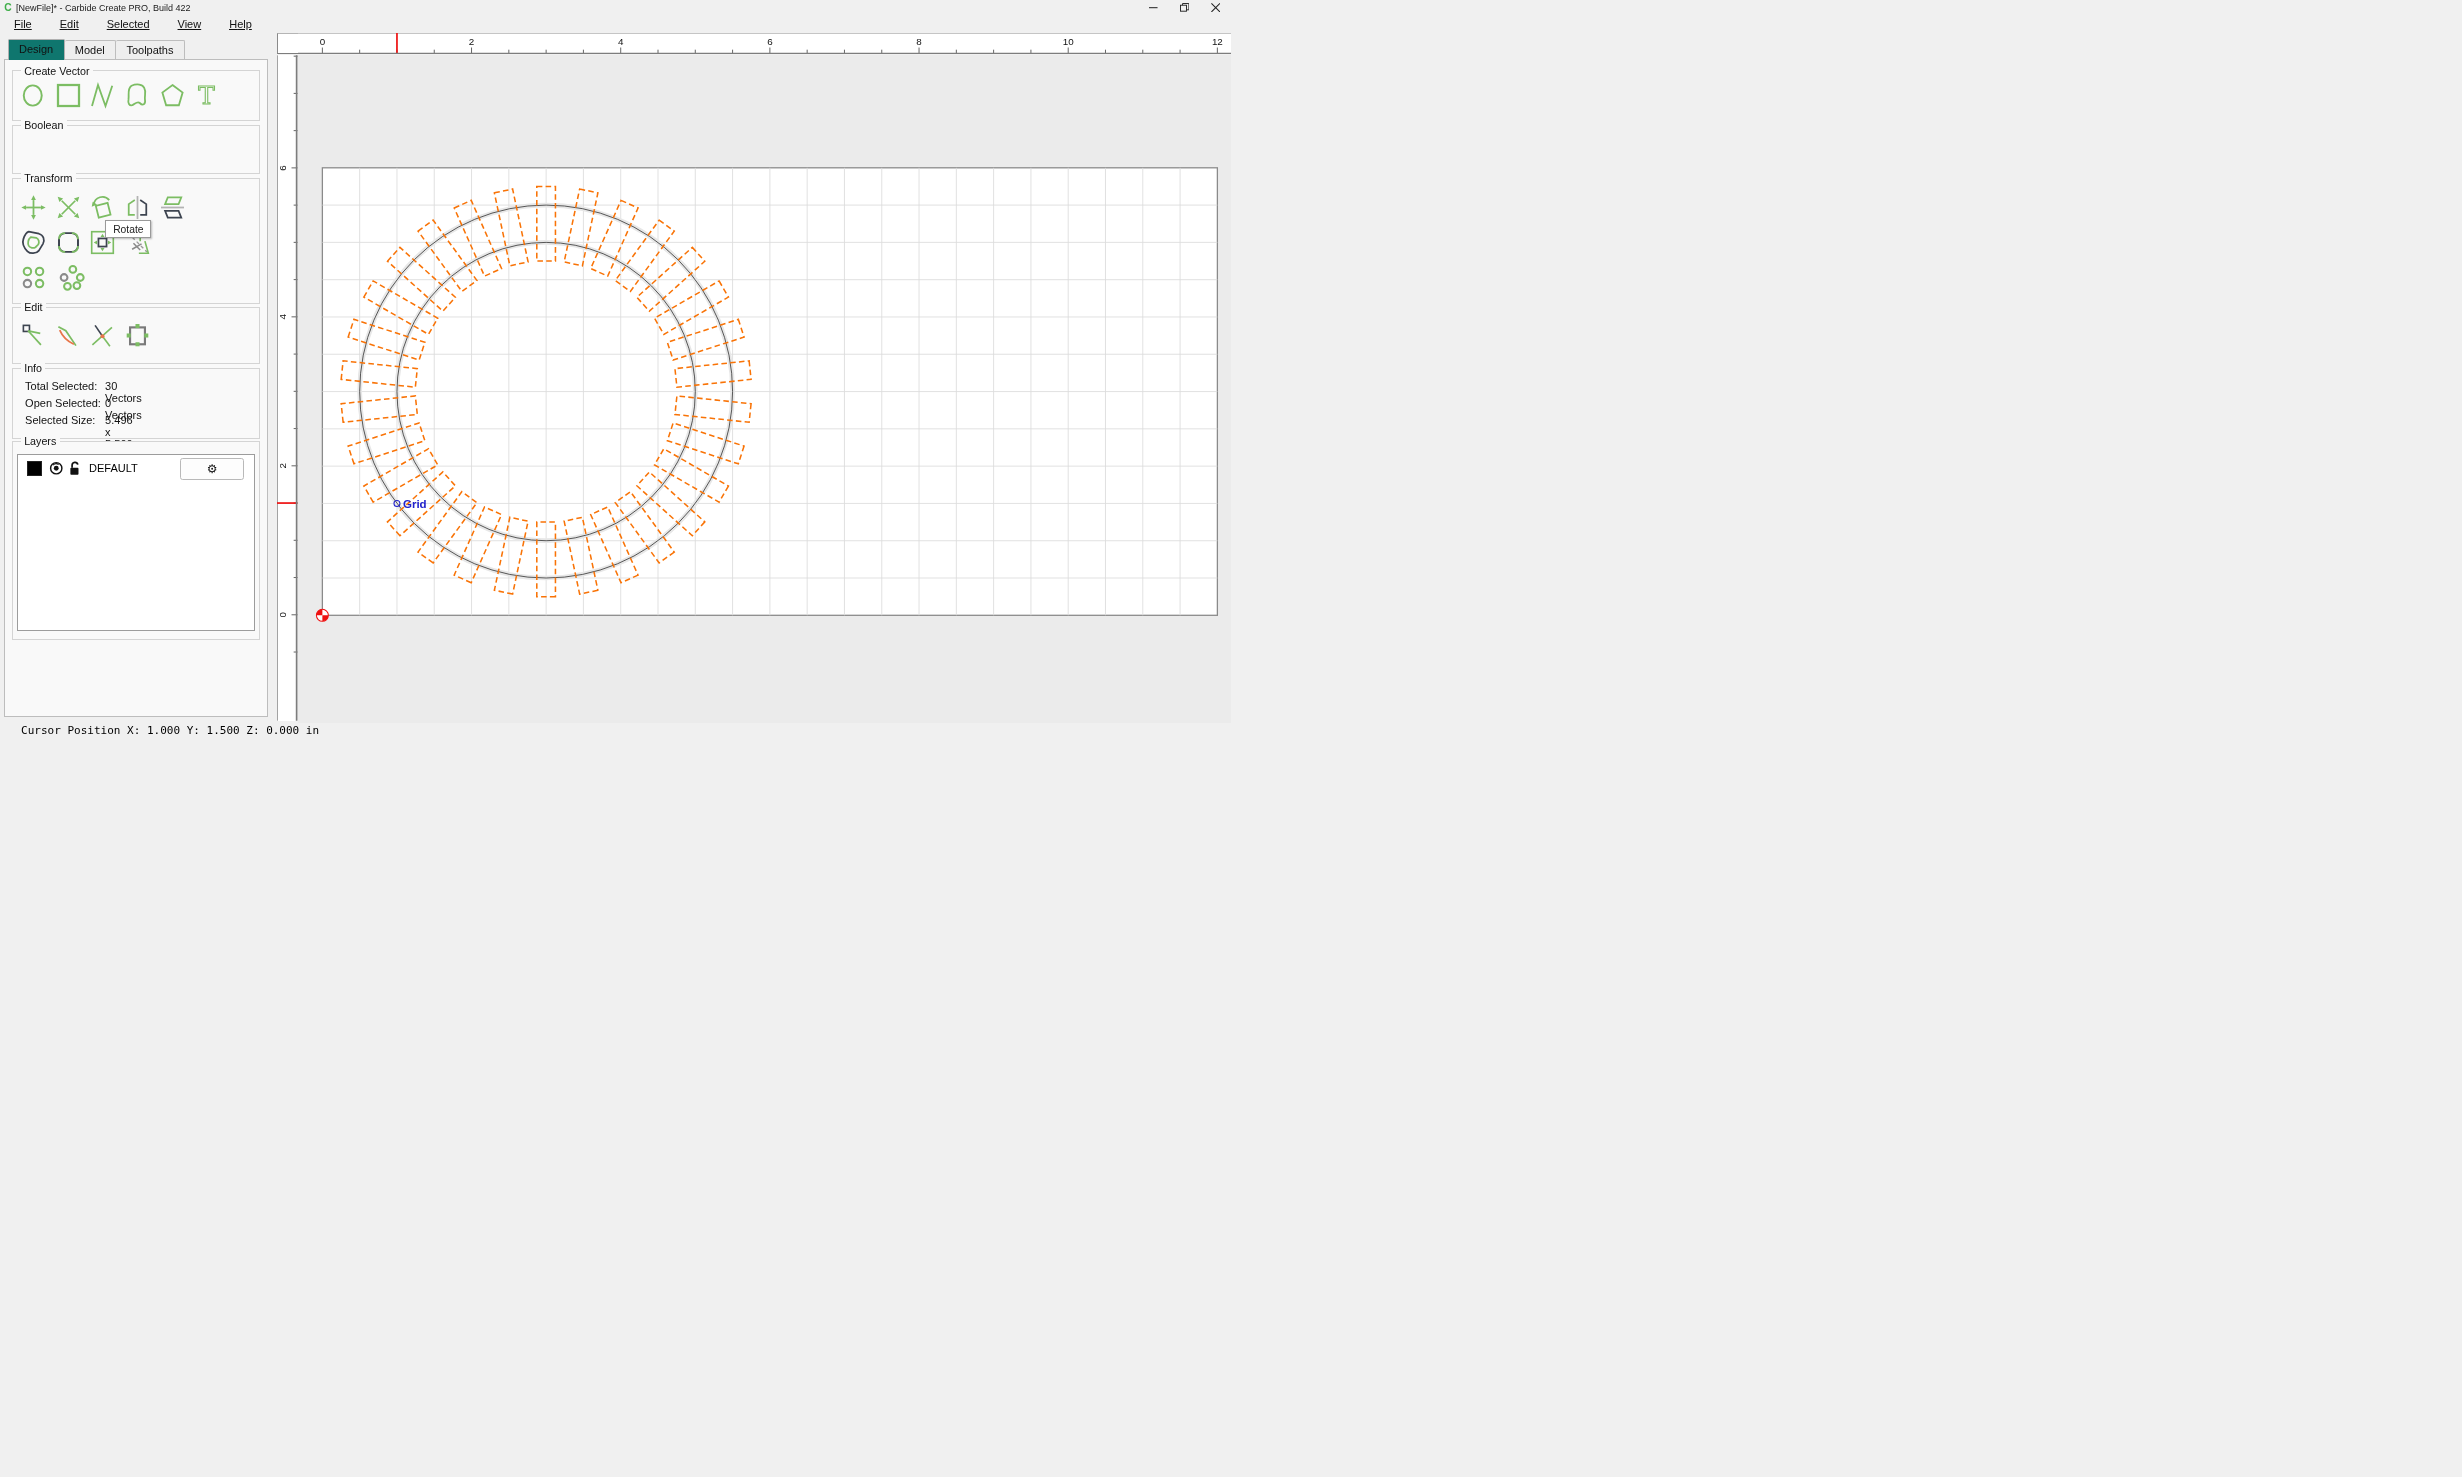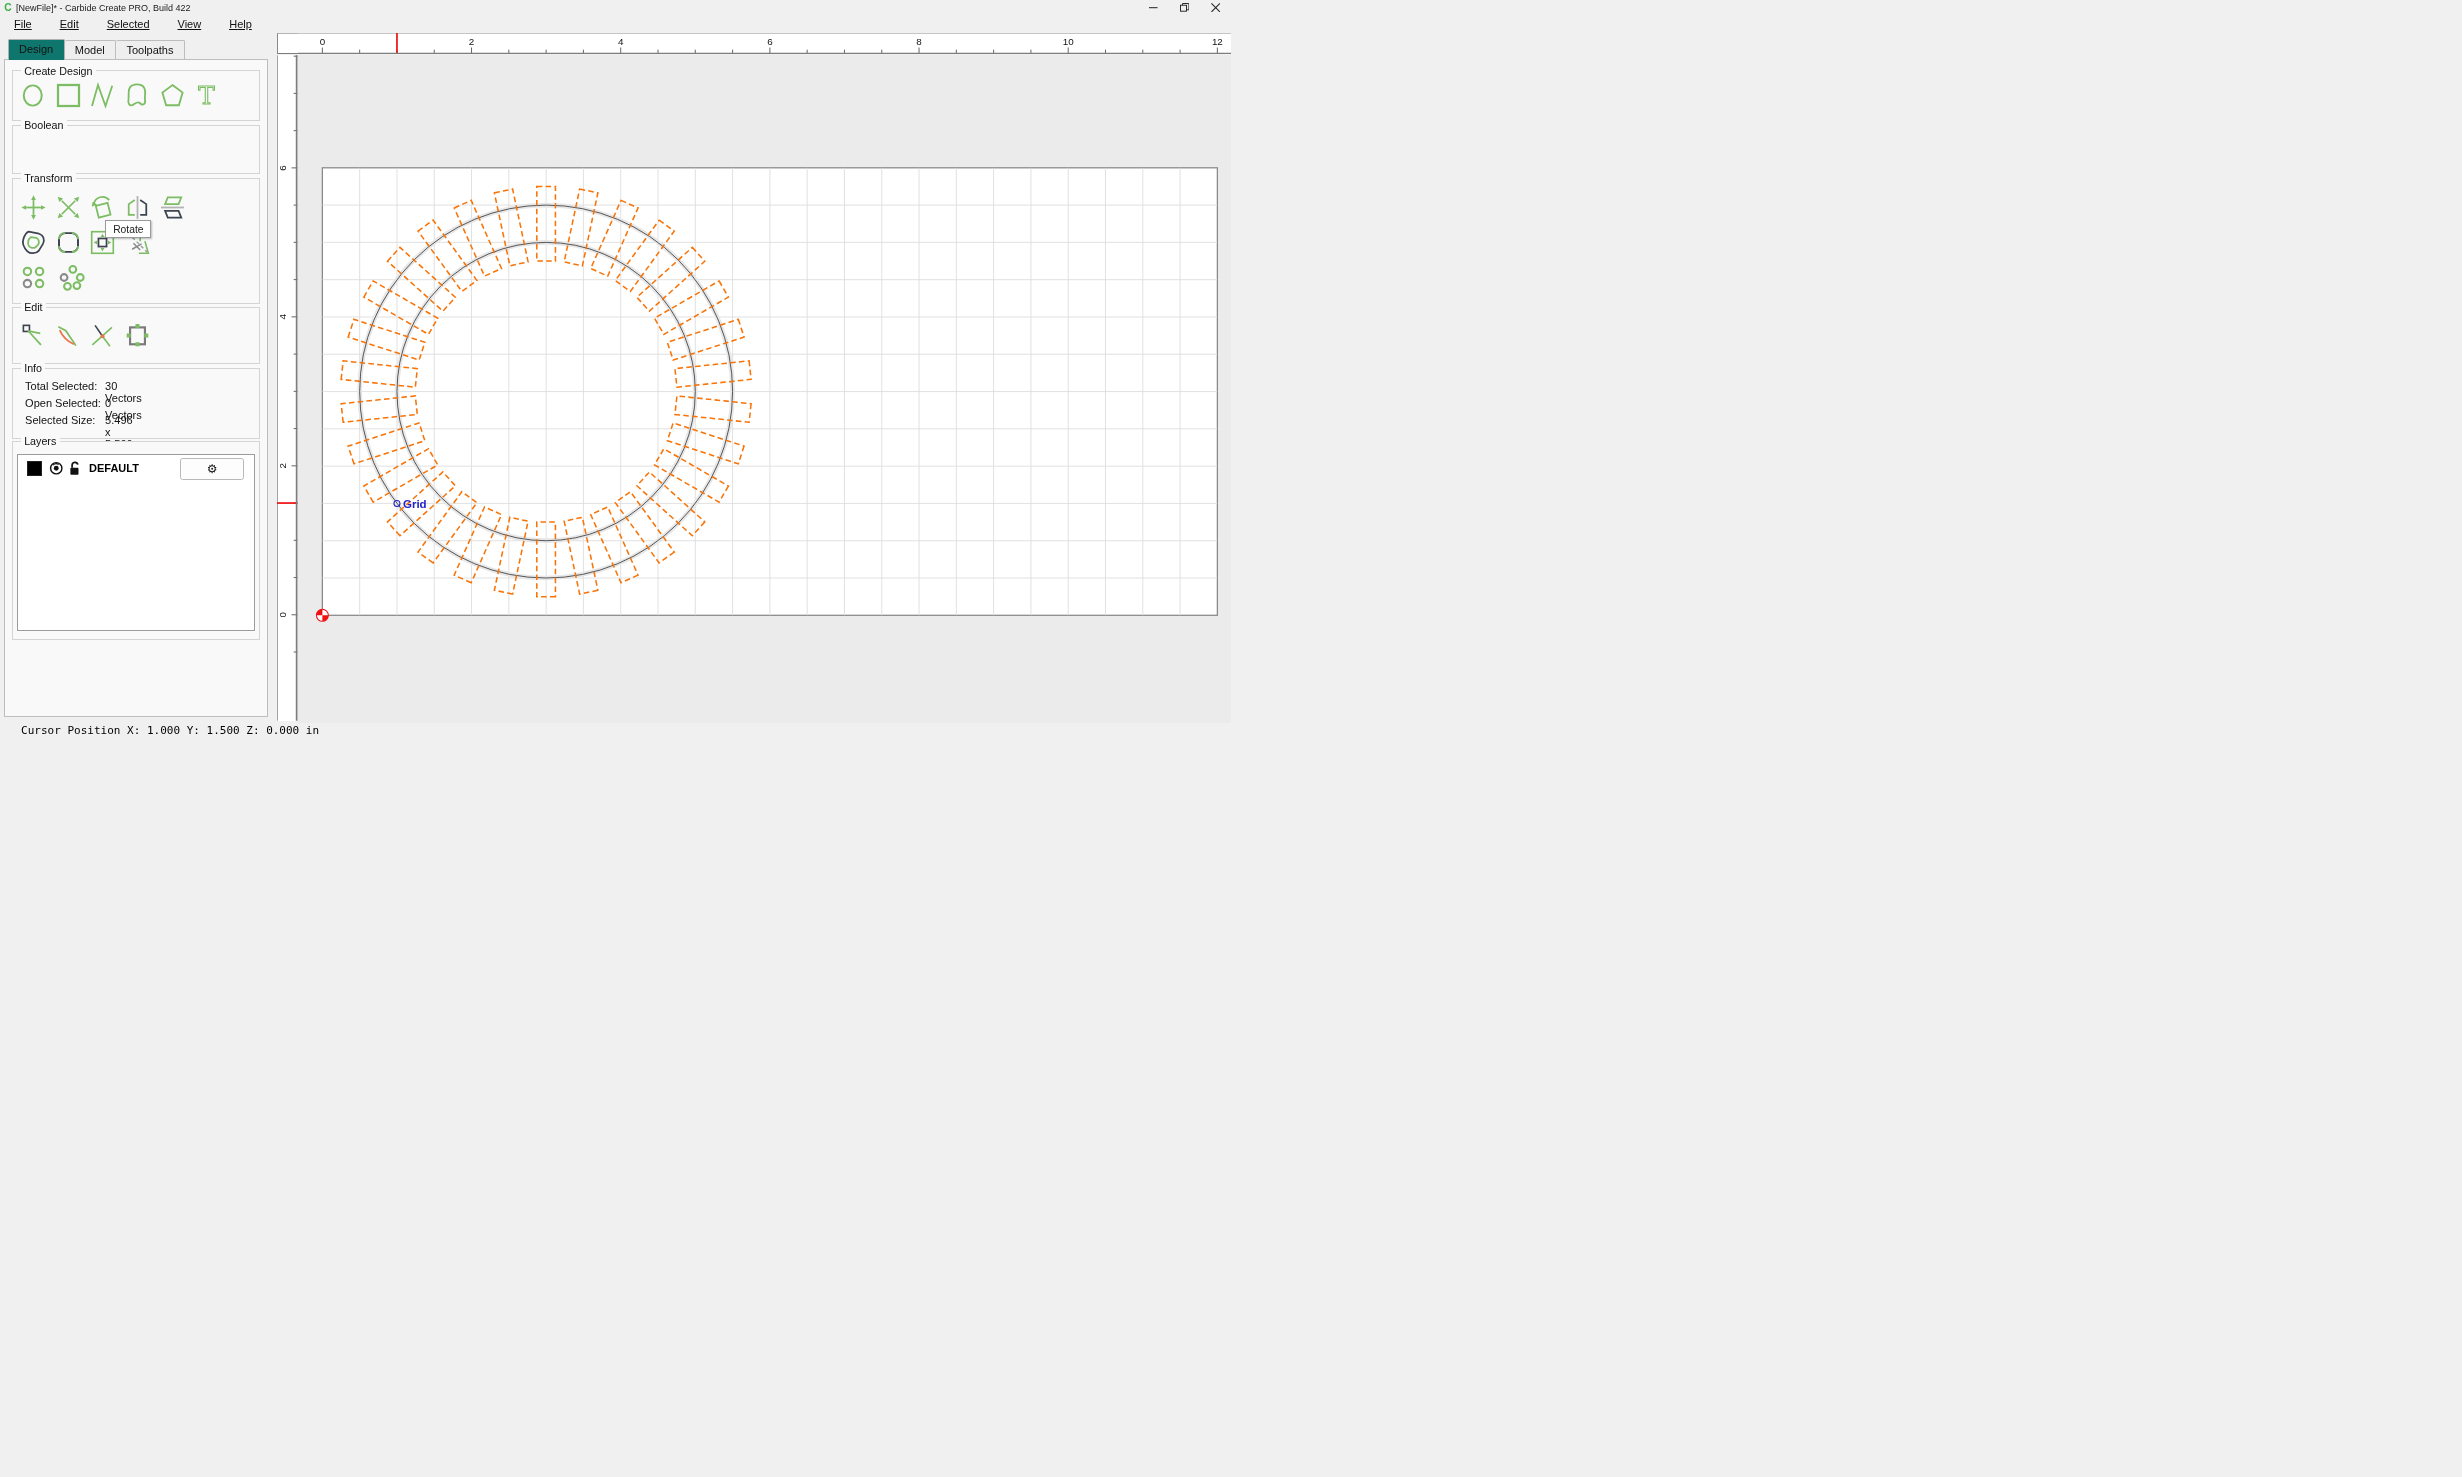--- a/index.html
+++ b/index.html
@@ -37,21 +37,21 @@
            border:0.9px solid #9a9a9a;box-shadow:0.9px 0.9px 1.7px rgba(0,0,0,.25);font-size:10.3px;color:#222;
            display:flex;align-items:center;justify-content:center;z-index:6;}
   
   .info-row{position:absolute;left:12px;font-size:11px;color:#111;}
   .info-val{position:absolute;left:80px;}
   
   #layer-list{position:absolute;left:4.3px;top:12px;width:236px;height:175px;background:#ffffff;
               border:0.9px solid #9c9c9c;}
   #layer-row{position:absolute;left:0;top:0;width:100%;height:26px;display:flex;align-items:center;}
   #layer-swatch{width:13px;height:13px;background:#000;border:0.9px solid #222;margin-left:8.5px;}
-  #layer-name{font-size:11px;font-weight:bold;color:#000;margin-left:6.8px;}
+  #layer-name{font-size:11px;font-weight:normal;color:#000;margin-left:6.8px;}
   #layer-gear-btn{position:absolute;right:10.3px;top:3.4px;width:62px;height:19.7px;background:#fdfdfd;
                   border:0.9px solid #b9b9b9;border-radius:2.6px;display:flex;align-items:center;
                   justify-content:center;font-size:12px;color:#111;}
   
   #corner{position:absolute;left:277px;top:33px;width:20.5px;height:21.4px;background:#fff;
           border-top:0.9px solid #b5b5b5;border-left:0.9px solid #8a8a8a;box-sizing:border-box;
           border-bottom:1.7px solid #7d7d7d;}
   #hruler{position:absolute;left:298px;top:33px;width:934px;height:21.4px;background:#fff;}
   #vruler{position:absolute;left:277px;top:55px;width:20.5px;height:666px;background:#fff;}
   #canvas{position:absolute;left:298px;top:55px;width:934px;height:669px;background:#ebebeb;}
@@ -97,21 +97,21 @@
 
   <div id="tabbar">
       <div class="tab active">Design</div>
       <div class="tab">Model</div>
       <div class="tab">Toolpaths</div>
     </div>
 
   <div id="panel">
 
     <div class="group" style="top:10.3px;height:49px;">
-      <span class="group-title">Create Design</span>
+      <span class="group-title">Create Vector</span>
       <div class="icon-row" style="left:6.8px;top:11px;">
         <div class="tool">
           <svg width="27" height="27" viewBox="0 0 36 36">
               <ellipse cx="17" cy="18" rx="12" ry="13.5" fill="none" stroke="#7cbd63" stroke-width="2.6"></ellipse>
             </svg>
         </div>
         <div class="tool">
           <svg width="27" height="27" viewBox="0 0 36 36">
               <rect x="4" y="4" width="28" height="28" fill="none" stroke="#7cbd63" stroke-width="3"></rect>
             </svg>

